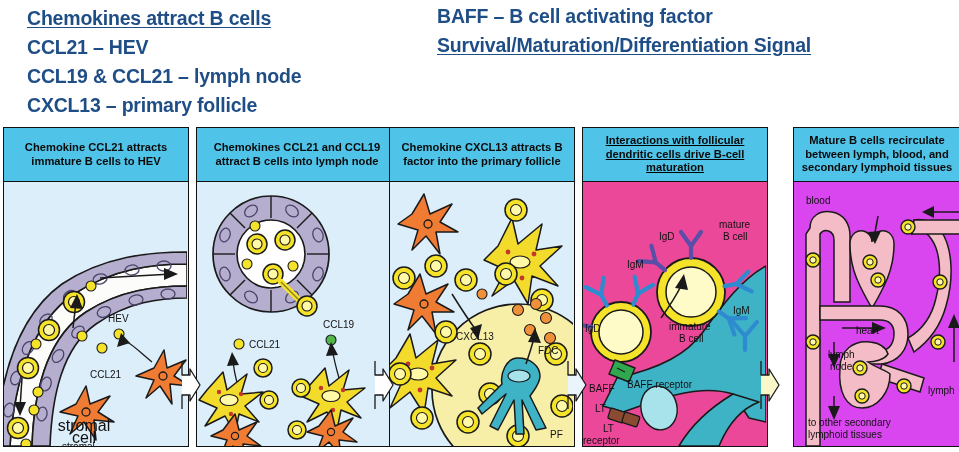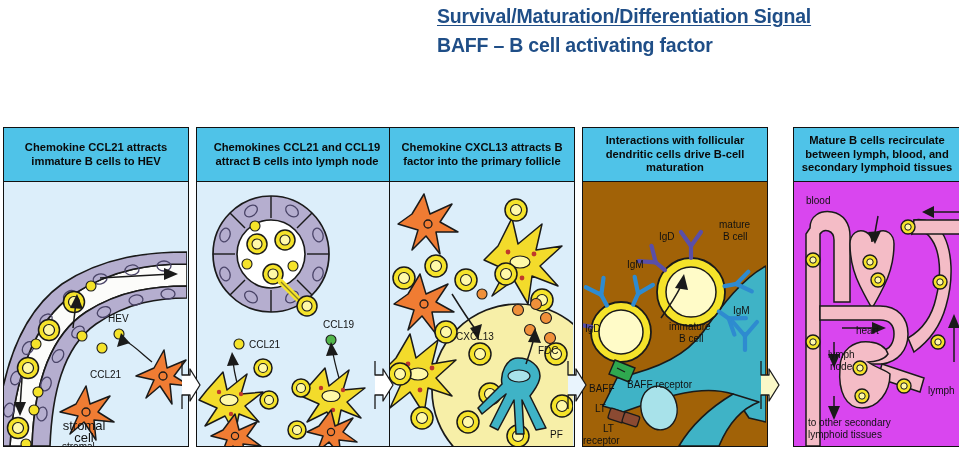--- a/index.html
+++ b/index.html
@@ -33,21 +33,21 @@
   .panel{
     position:absolute;top:0;height:320px;
     border:1.5px solid #111;
     box-sizing:border-box;
     overflow:hidden;
     background:#DCEEFA;
   }
   .p1{left:3px;width:186px;}
   .p2{left:196px;width:202px;}
   .p3{left:389px;width:186px;}
-  .p4{left:582px;width:186px;background:#a16207;}
+  .p4{left:582px;width:186px;background:#ec4899;text-decoration:underline;}
   .p5{left:793px;width:168px;background:#d946ef;}
 
   .phead{
     position:relative;
     background:#4FC3E8;
     border-bottom:1.5px solid #111;
     height:54px;
     display:flex;align-items:center;justify-content:center;
     text-align:center;
     box-sizing:border-box;
@@ -67,24 +67,30 @@
 
   .lbl{font-family:"Liberation Sans", sans-serif;font-size:10px;fill:#111;}
 </style>
 </head>
 <body>
 
 <div class="page">
 
   <div class="headings">
 
+    <div class="hblock left">
+      <div class="hline u">Chemokines attract B cells</div>
+      <div class="hline">CCL21 – HEV</div>
+      <div class="hline">CCL19 &amp; CCL21 – lymph node</div>
+      <div class="hline">CXCL13 – primary follicle</div>
+    </div>
 
     <div class="hblock right">
+      <div class="hline">BAFF – B cell activating factor</div>
       <div class="hline u">Survival/Maturation/Differentiation Signal</div>
-      <div class="hline">BAFF – B cell activating factor</div>
     </div>
 
   </div>
 
   <div class="strip">
 
     <div class="panel p1">
       <div class="phead">
         <span>Chemokine CCL21 attracts immature B cells to HEV</span>
       </div>
@@ -164,21 +170,21 @@
             <path d="M150 186 L160 168 L163 186 L182 178 L170 194 L186 204 L166 202 L168 222 L156 204 L142 216 L150 198 L132 194 Z" fill="#F07C33" stroke="#1A1A1A" stroke-width="1.5" stroke-linejoin="round"></path>
             <circle cx="159" cy="194" r="4" fill="none" stroke="#1A1A1A" stroke-width="1.3"></circle>
           </g>
           <g>
             <path d="M72 222 L82 204 L86 222 L106 214 L94 230 L110 240 L90 238 L92 258 L80 240 L66 252 L74 234 L56 230 Z" fill="#F07C33" stroke="#1A1A1A" stroke-width="1.5" stroke-linejoin="round"></path>
             <circle cx="82" cy="230" r="4" fill="none" stroke="#1A1A1A" stroke-width="1.3"></circle>
           </g>
           <text class="lbl" x="58" y="268">stromal</text>
           <text class="lbl" x="66" y="280">cell</text>
         </svg>
-        <div style="position:absolute;left:50px;top:238px;font-size:13px;color:#111;line-height:11.5px;text-align:center;width:60px;">stromal cell</div>
+        <div style="position:absolute;left:50px;top:238px;font-size:16px;color:#111;line-height:11.5px;text-align:center;width:60px;">stromal cell</div>
       </div>
     </div>
 
     <div class="panel p2">
       <div class="phead">
         <span>Chemokines CCL21 and CCL19 attract B cells into lymph node</span>
       </div>
       <div class="pbody">
         <svg width="183" height="264" viewBox="0 0 183 264">
 

